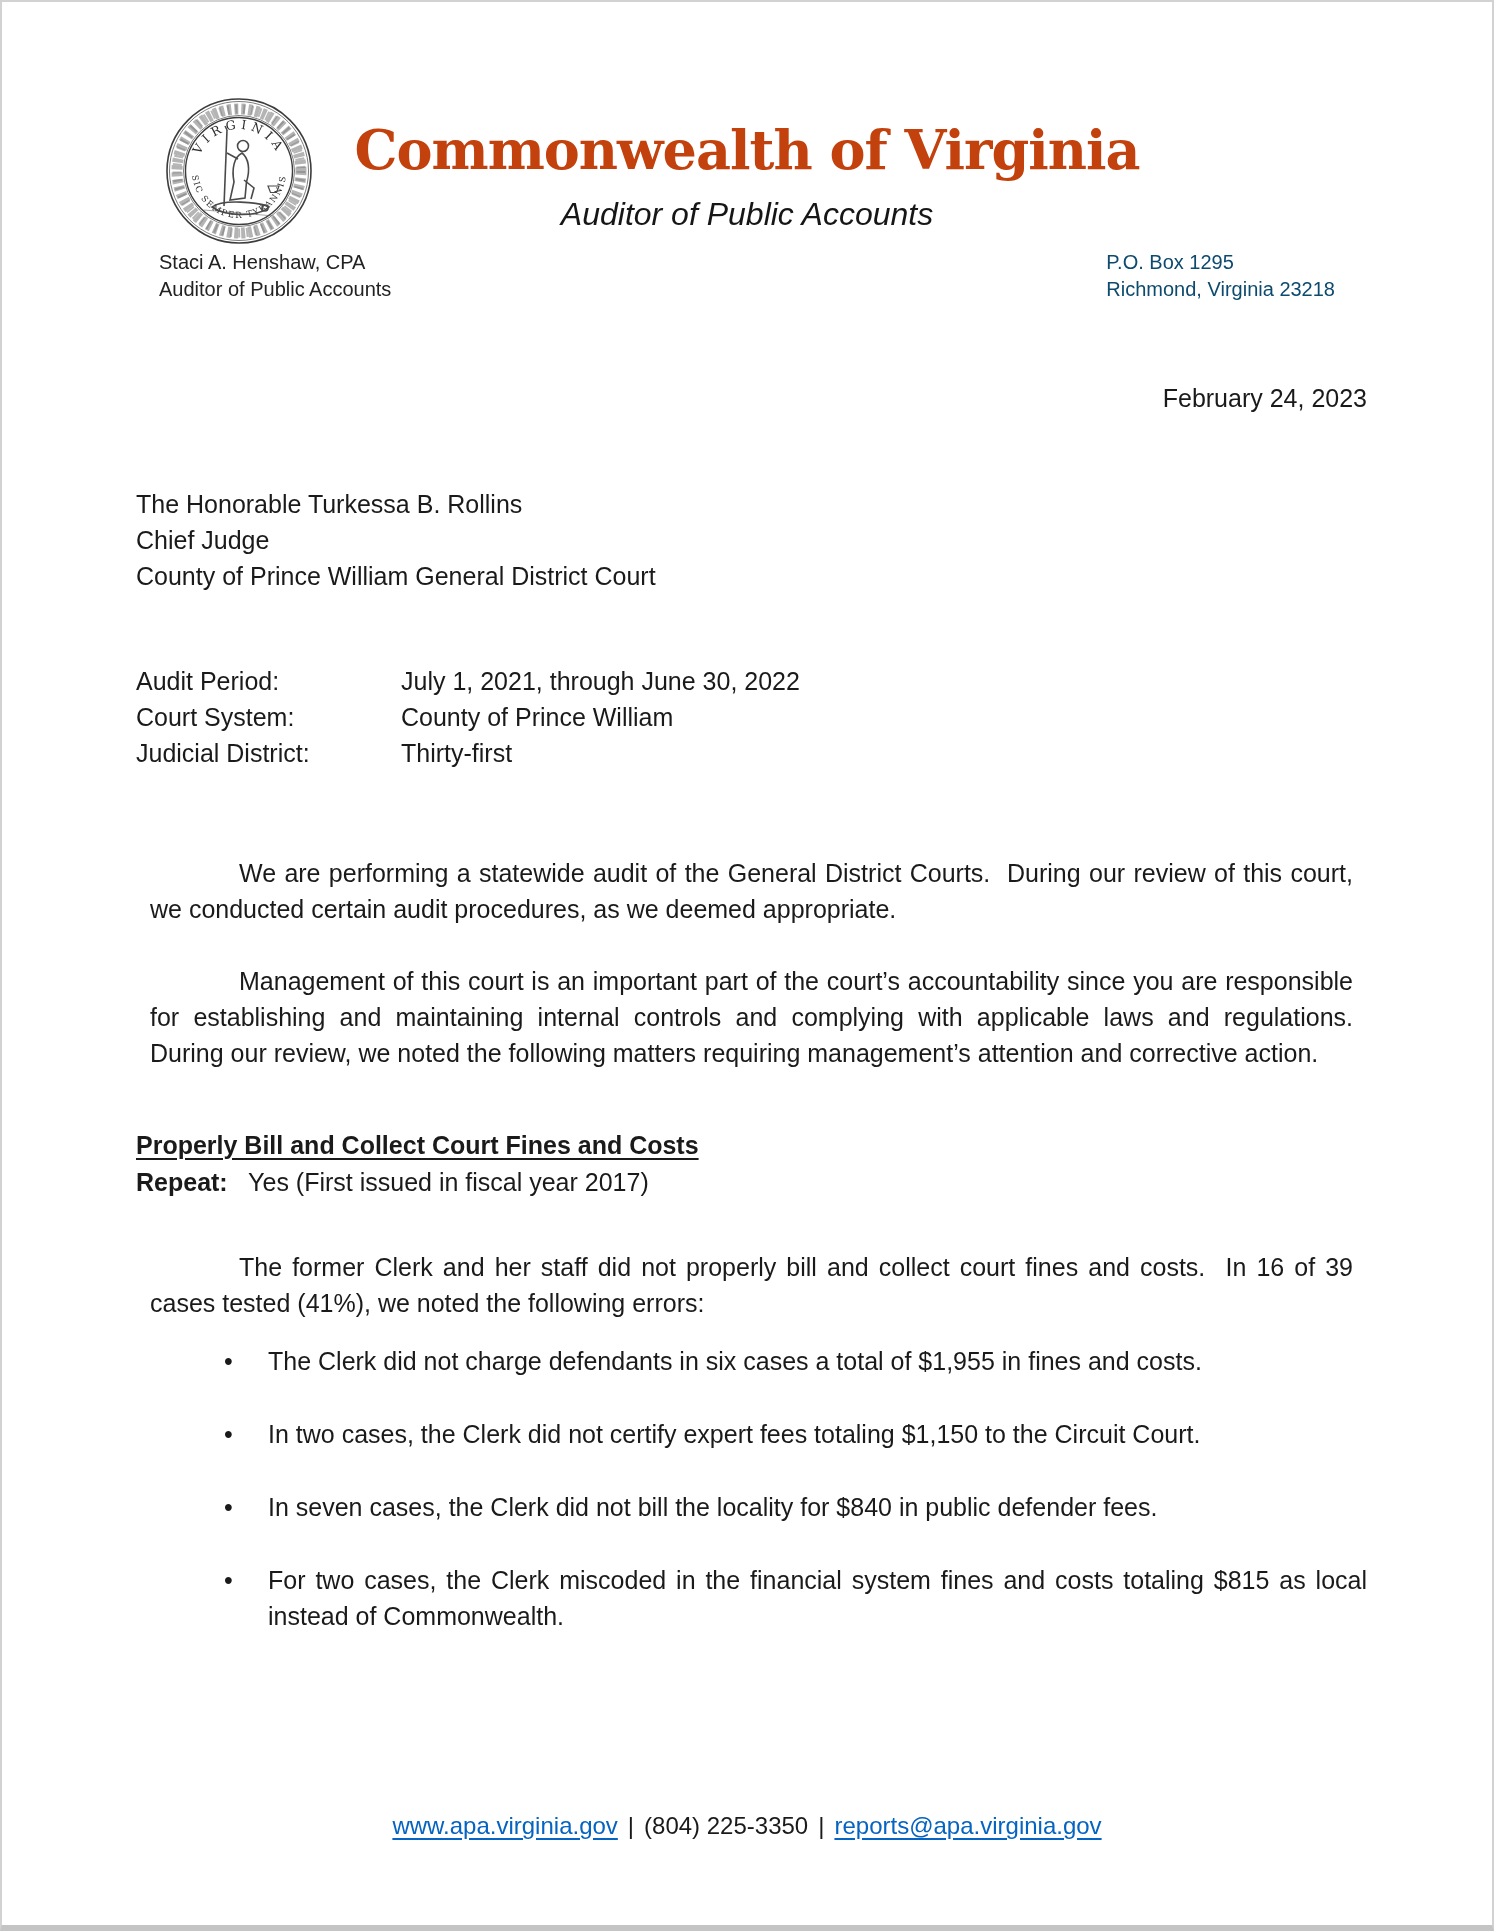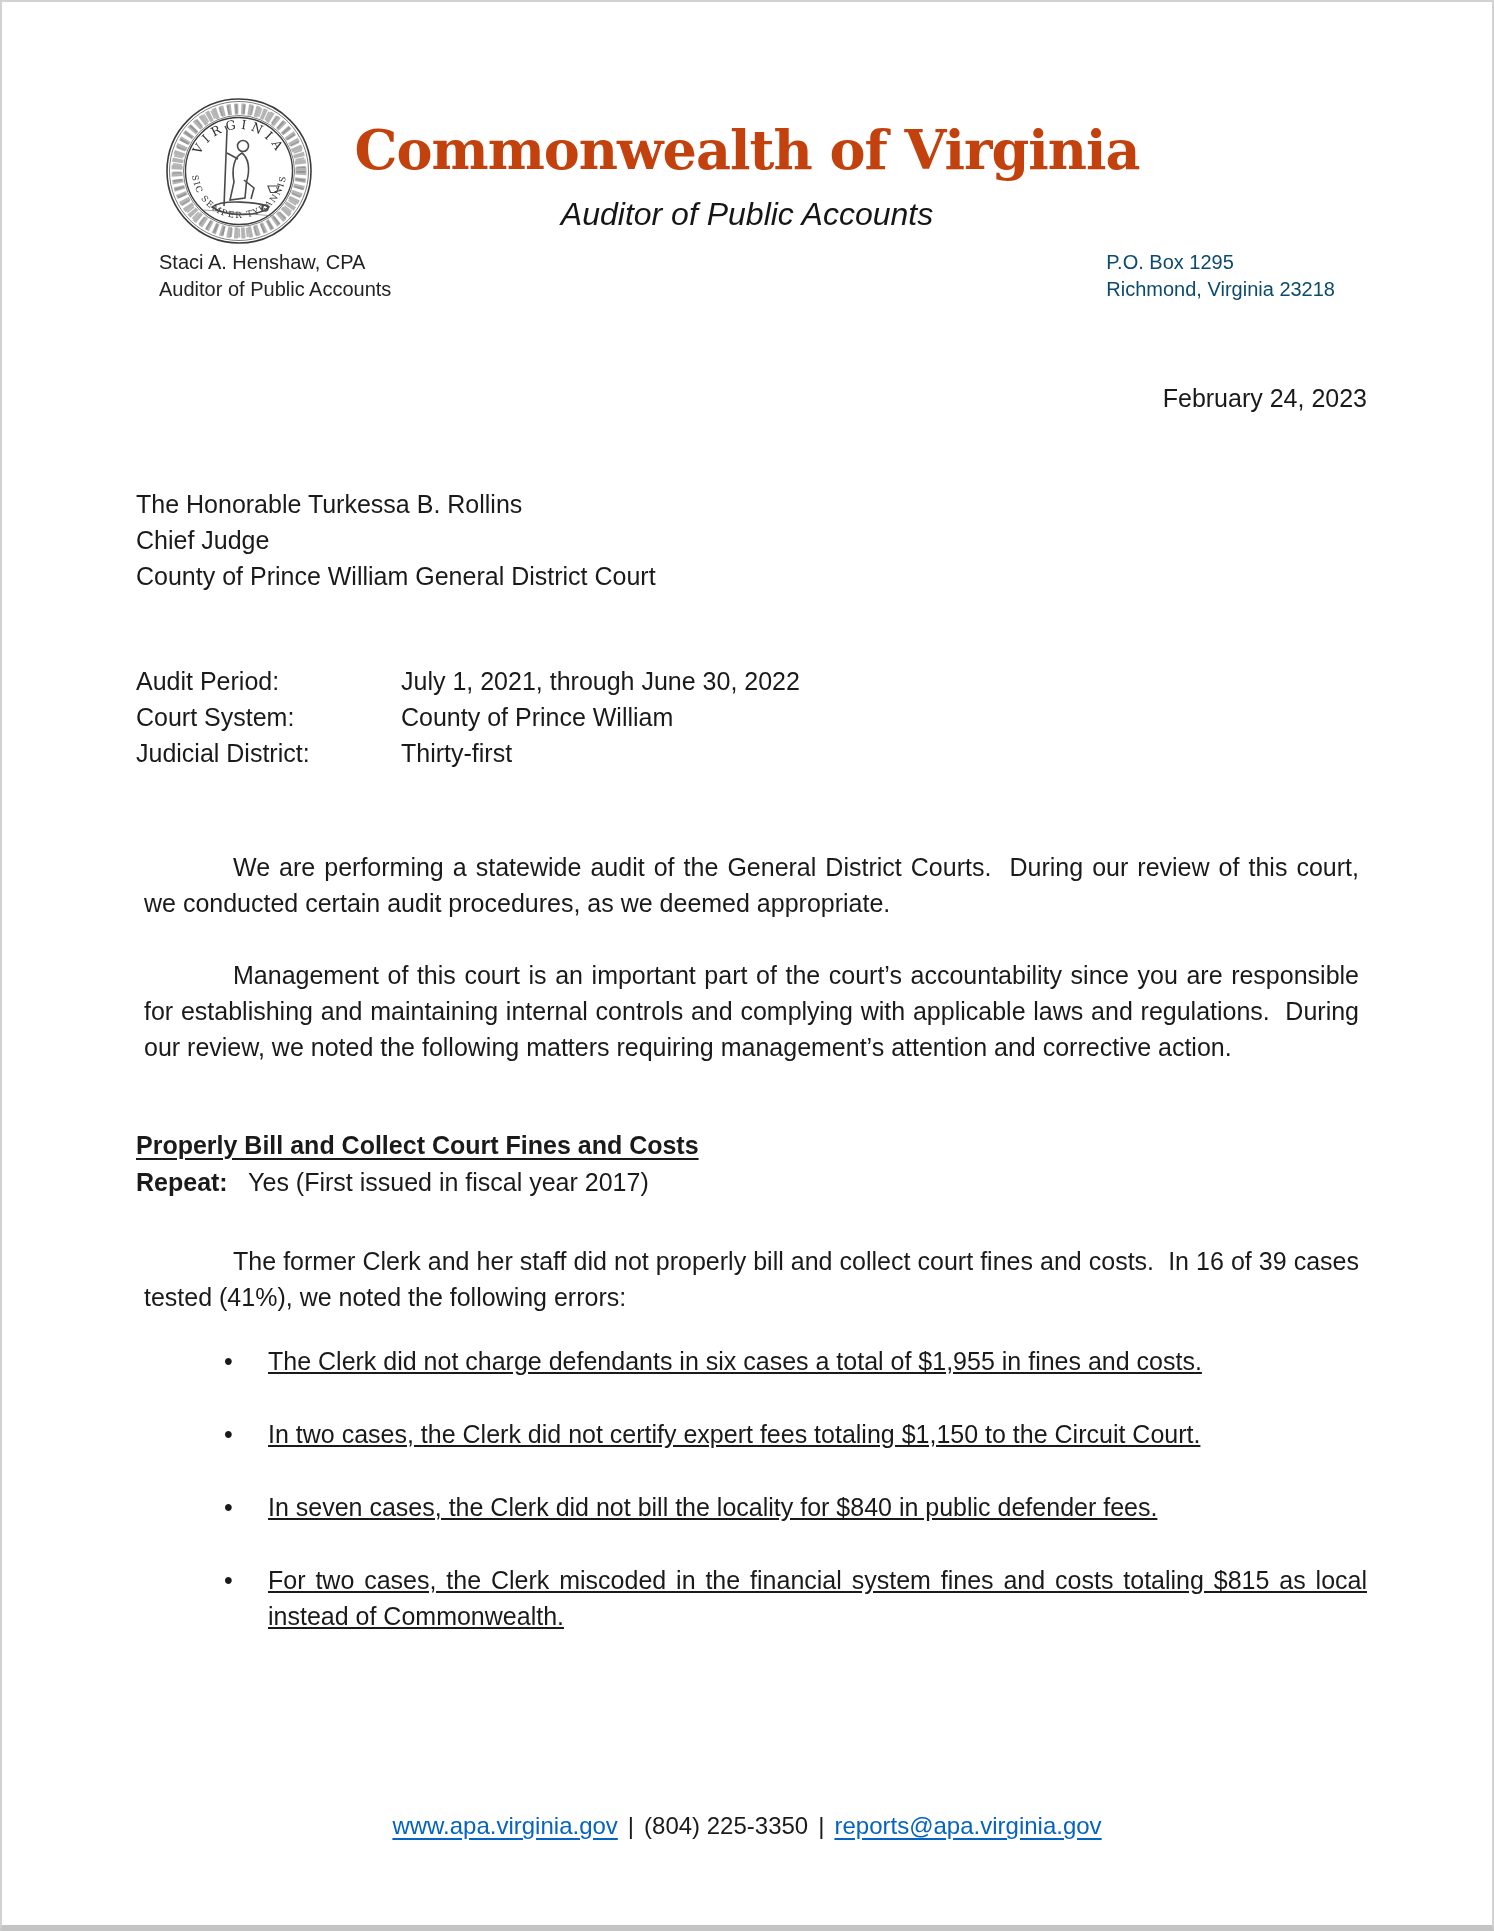--- a/index.html
+++ b/index.html
@@ -30,36 +30,35 @@
   .official-block{position:absolute;left:157px;top:247px;font-size:20px;line-height:27px;color:#222;}
   .address-block{position:absolute;right:157px;top:247px;font-size:20px;line-height:27px;color:#0c4a6e;}
   
   .main{position:absolute;left:134px;right:125px;top:0;height:100%;font-size:25px;line-height:36px;}
   .block{position:absolute;left:0;right:0;}
   .date-line{top:378px;text-align:right;margin-left:176px;}
   .recipient{top:484px;}
   .audit-info{top:661px;}
   .audit-row{display:flex;}
   .audit-label{width:265px;flex:0 0 265px;}
-  .para{top:0;text-align:justify;white-space:pre-wrap;margin:8px;}
+  .para{top:0;text-align:justify;white-space:pre-wrap;margin:14px;}
   .para.indent{text-indent:89px;}
   .p1{top:839px;}
   .p2{top:947px;}
   .finding-heading{top:1125px;font-weight:700;}
   .finding-heading .ul{text-decoration:underline;text-decoration-thickness:2px;text-underline-offset:4px;margin-top:24px;}
   .repeat-line{top:1162px;}
   .repeat-label{font-weight:700;}
   .p3{top:1233px;}
   .bullet-list{top:1341px;list-style:none;margin:0;padding:0;}
   .bullet-list li{
     position:relative;
     padding-left:132px;
     margin-bottom:37px;
     text-align:justify;
-    text-decoration:underline;
   }
   .bullet-list li::before{
     content:"\2022";
     position:absolute;left:88px;top:0;
   }
   
   .footer{
     position:absolute;left:0;right:0;top:1806px;
     text-align:center;font-size:24px;line-height:36px;color:#1a1a1a;
   }

